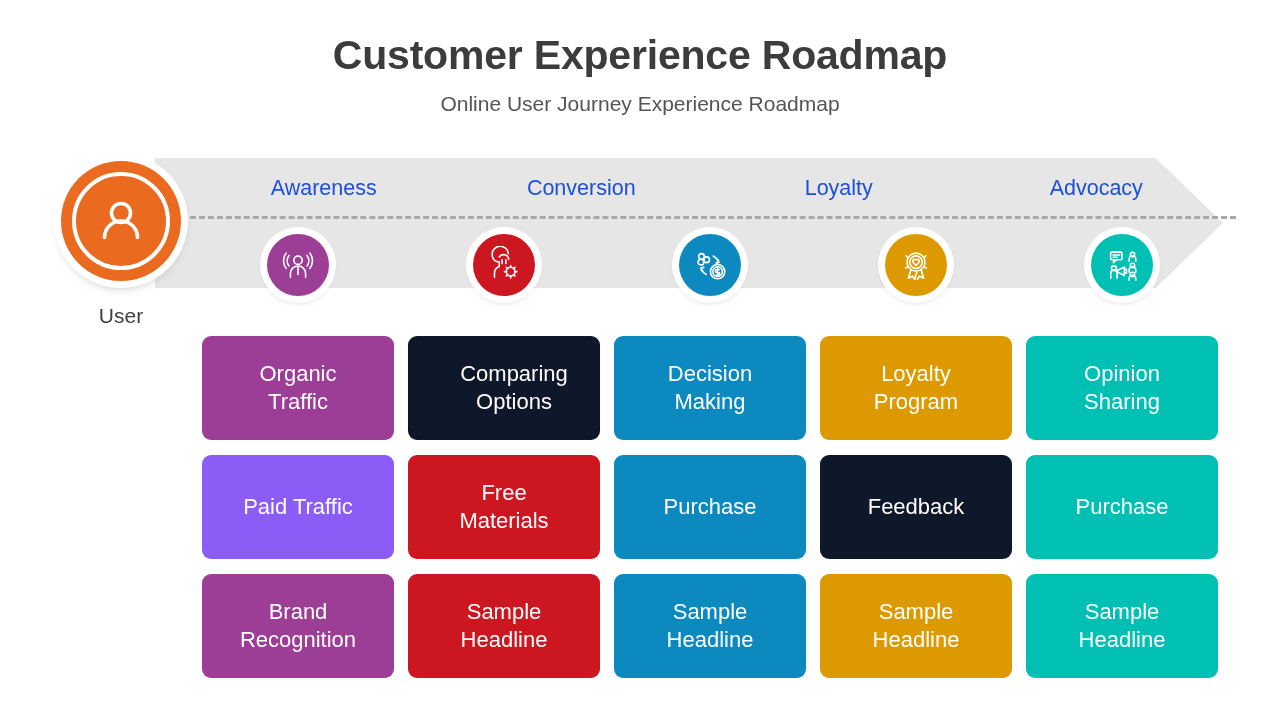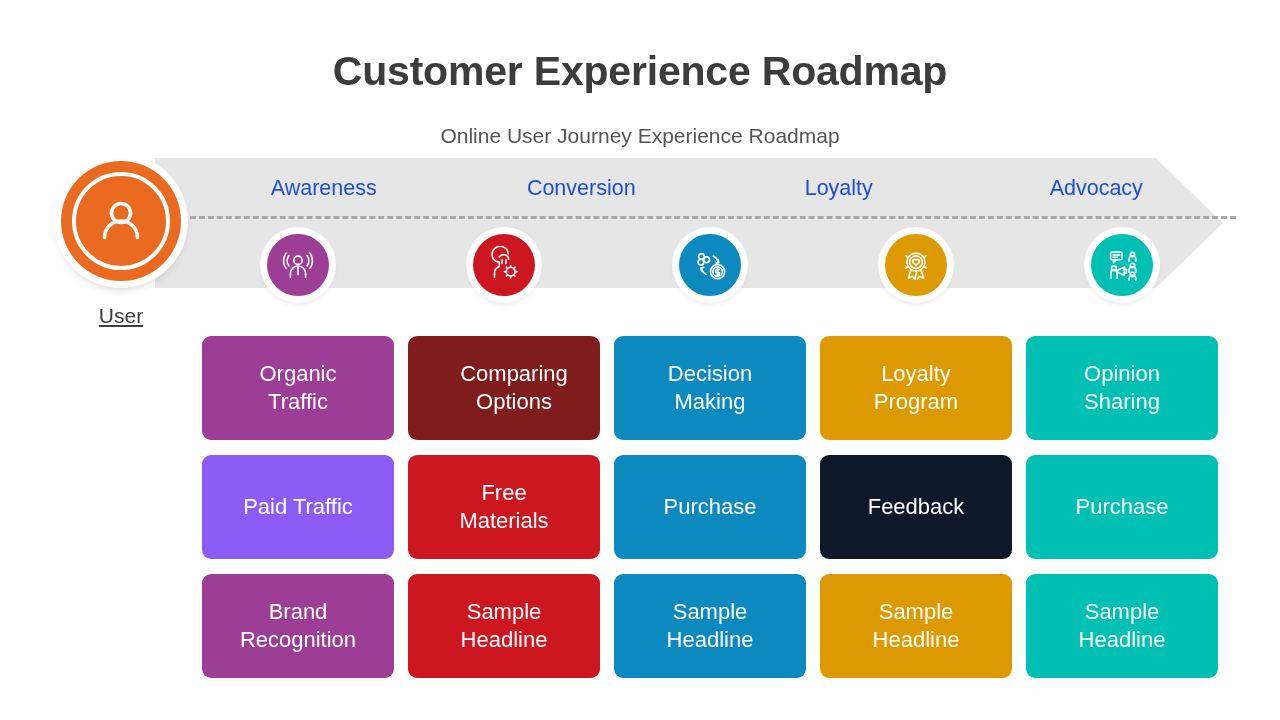--- a/index.html
+++ b/index.html
@@ -18,21 +18,21 @@
 
   
   .header {
     position: absolute;
     left: 0;
     top: 0;
     width: 1280px;
     text-align: center;
   }
   .title {
-    margin: 16px;
+    margin: 0;
     padding-top: 33px;
     font-size: 41px;
     font-weight: bold;
     color: #3c3c3c;
     letter-spacing: -0.2px;
     line-height: 1.1;
   }
   .subtitle {
     margin: 0;
     padding-top: 14px;
@@ -107,21 +107,20 @@
     bottom: 11px;
     border-radius: 50%;
     border: 4px solid #ffffff;
   }
   .user-circle svg { position: relative; z-index: 2; }
   .user-caption {
     margin-top: 23px;
     font-size: 21px;
     color: #3f3f3f;
     line-height: 1.1;
-    text-decoration: underline;
   }
 
   
   .icon-row {
     position: absolute;
     left: 195px;
     top: 234px;
     width: 1030px;
     display: flex;
   }
@@ -277,21 +276,21 @@
     </div>
   </div>
 
 <div class="grid">
     <div class="grid-row">
       <div class="cell">
         <div class="card" style="background: rgb(156, 61, 150);">Organic
 Traffic</div>
       </div>
       <div class="cell">
-        <div class="card" style="background: #7f1d1d; padding-left: 28px;">Comparing
+        <div class="card" style="background: #0f172a; padding-left: 28px;">Comparing
 Options</div>
       </div>
       <div class="cell">
         <div class="card" style="background: rgb(12, 138, 192);">Decision
 Making</div>
       </div>
       <div class="cell">
         <div class="card" style="background: rgb(221, 154, 0);">Loyalty
 Program</div>
       </div>

